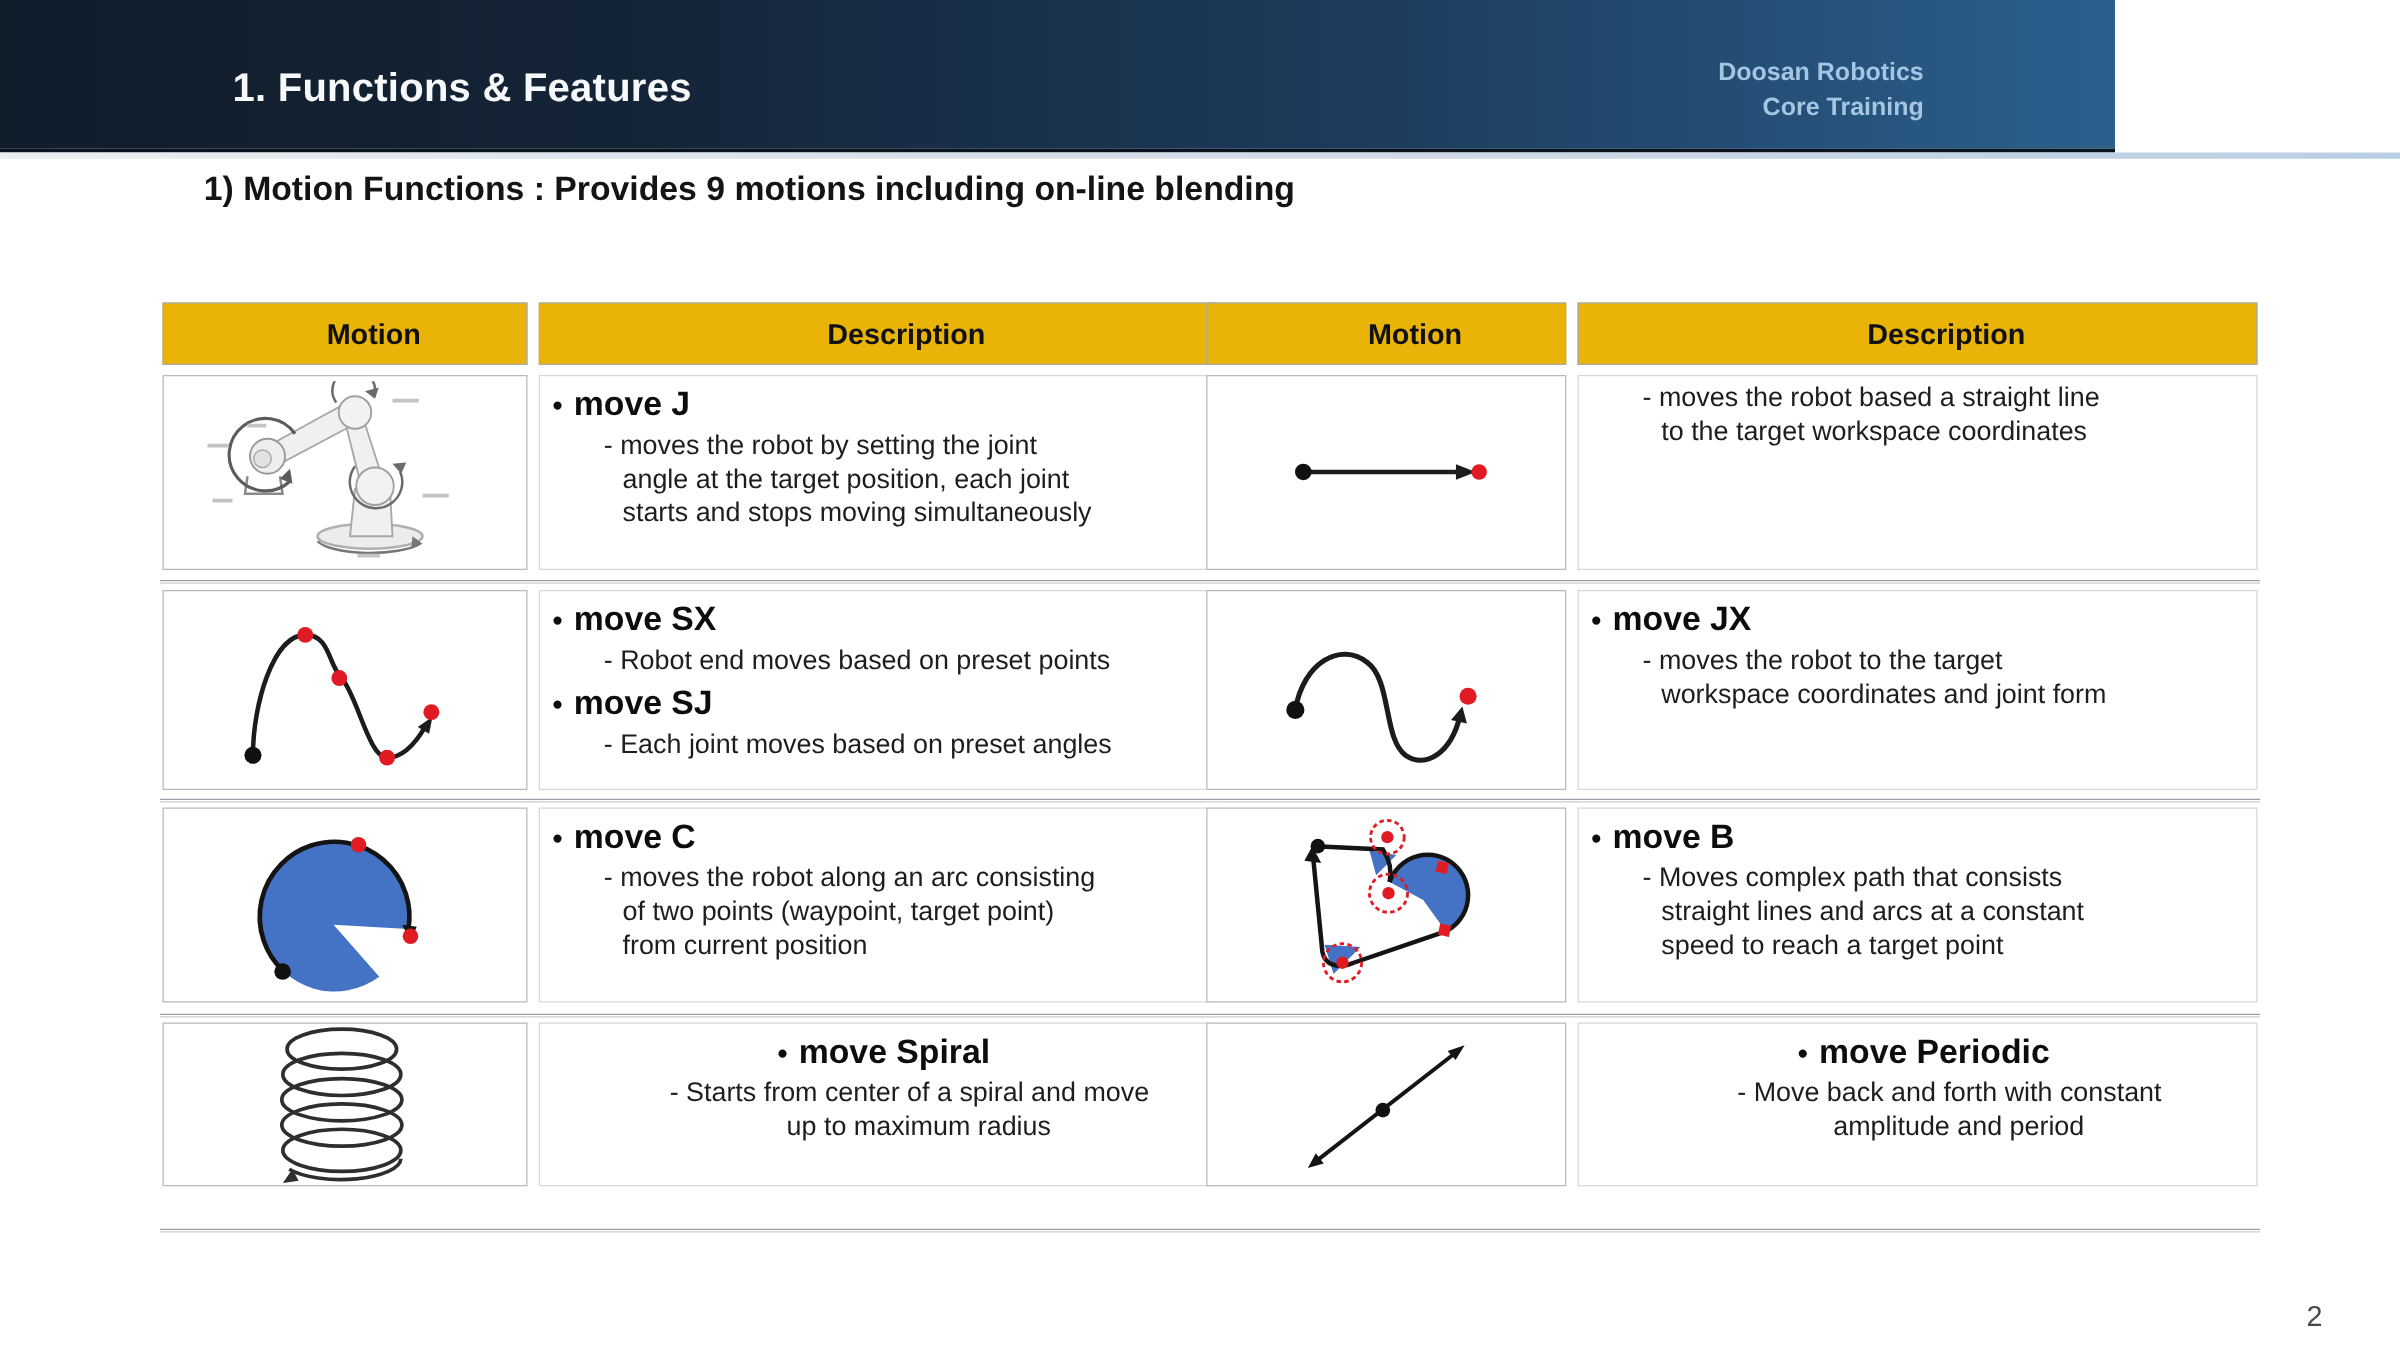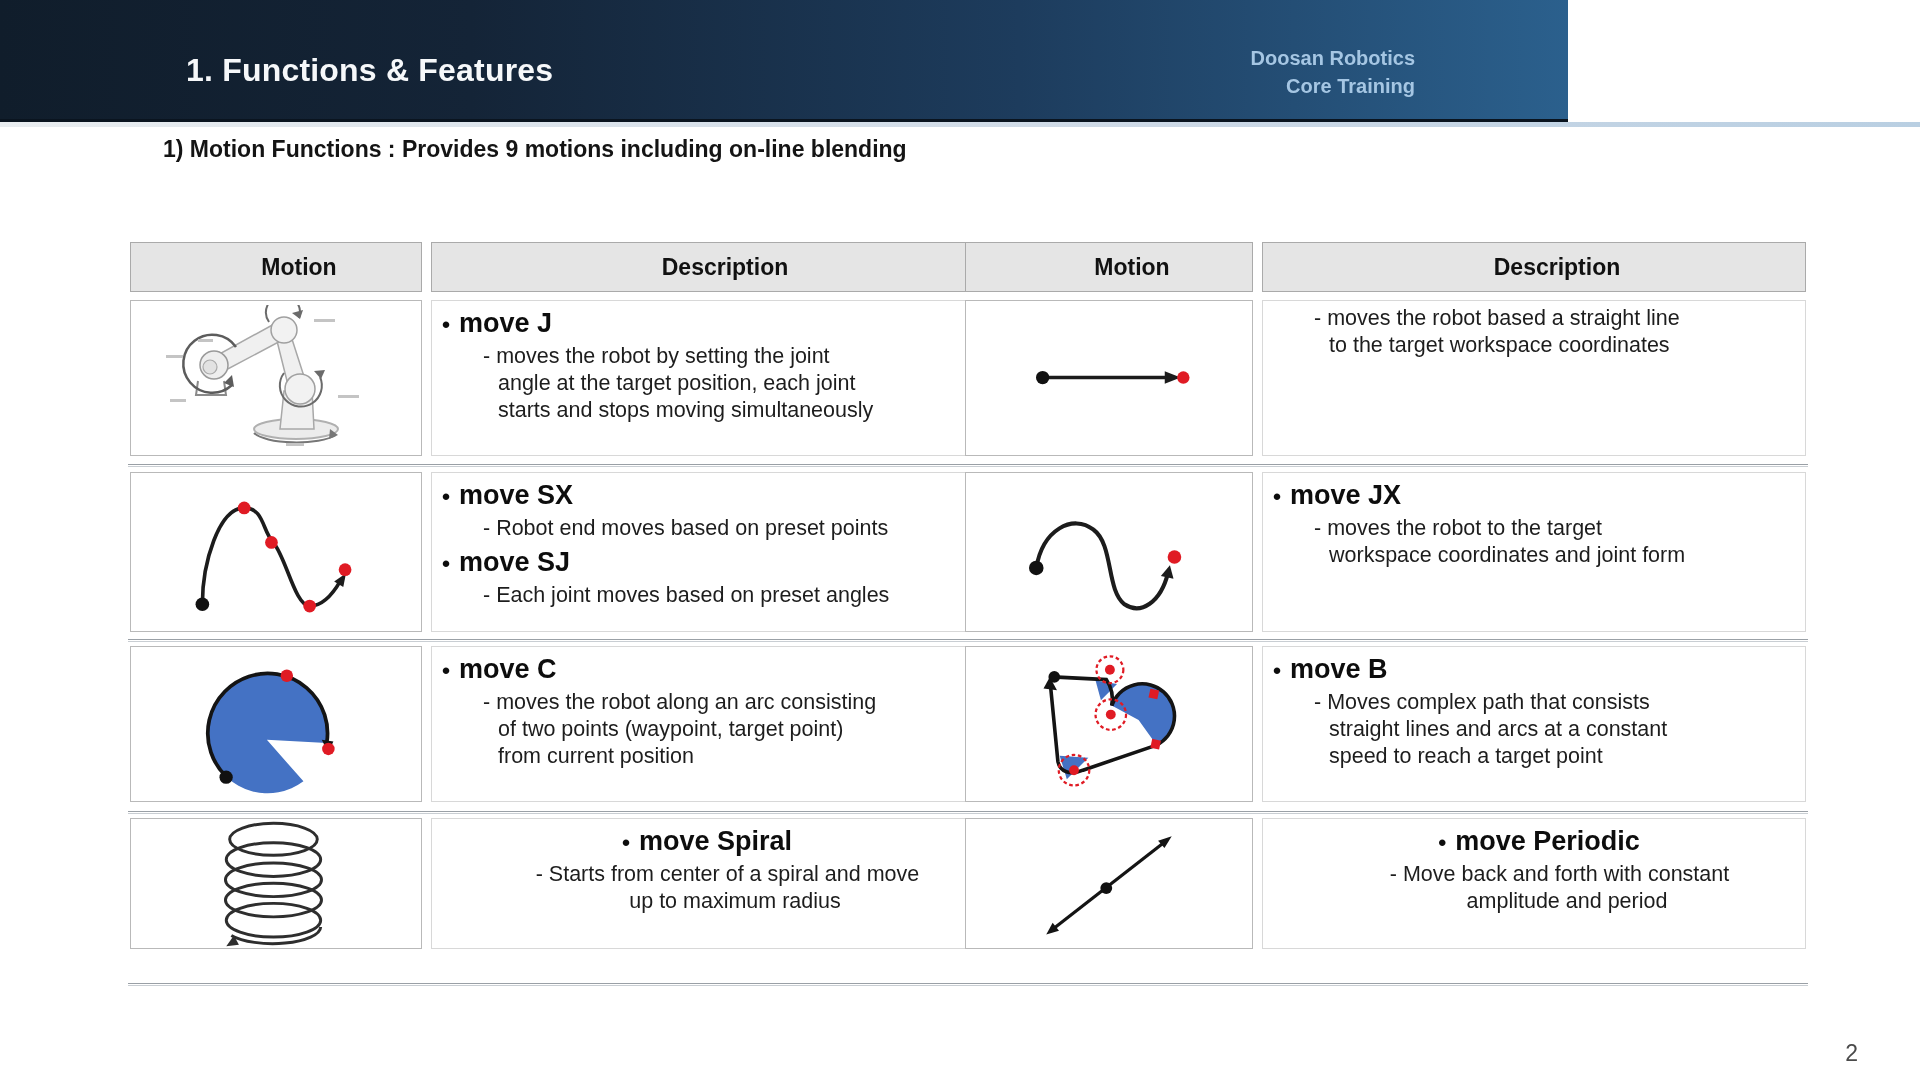--- a/index.html
+++ b/index.html
@@ -2,37 +2,37 @@
 <html><head>
 <meta charset="utf-8">
 <style>
   html,body{margin:0;padding:0;background:#ffffff;}
   .slide{
     position:relative;width:1920px;height:1080px;background:#ffffff;overflow:hidden;
     font-family:"Liberation Sans","DejaVu Sans",sans-serif;color:#1a1a1a;
   }
   
   .hdr{
-    position:absolute;left:0;top:0;width:1568px;height:119px;
+    position:absolute;left:0;top:0;width:1692px;height:119px;
     background:linear-gradient(to right,#101d2b 0%,#142437 30%,#1d3c5d 65%,#2b608d 100%);
     border-bottom:3px solid #0a141f;
   }
   .hdr-strip{position:absolute;left:0;top:122px;width:1920px;height:5px;
     background:linear-gradient(to right,#e9edf0 0%,#cdd9e6 60%,#b9cfe2 100%);}
   .hdr-title{position:absolute;left:186px;top:52px;font-size:32px;font-weight:bold;color:#f6f8fa;letter-spacing:0.2px;}
   .brand{position:absolute;right:153px;top:44px;text-align:right;color:#a5c6e3;font-weight:bold;font-size:20px;line-height:28px;}
   
-  .subtitle{position:absolute;left:163px;top:136px;font-size:23px;font-weight:bold;color:#141414;}
+  .subtitle{position:absolute;left:163px;top:136px;font-size:27px;font-weight:bold;color:#141414;}
   
   .c1{left:130px;width:292px;}
   .c2{left:431px;width:542px;}
   .c3{left:965px;width:288px;}
   .c4{left:1262px;width:544px;}
   .th{
-    position:absolute;top:242px;height:50px;background:#e5e5e5;border:1px solid #aaaaaa;
+    position:absolute;top:242px;height:50px;background:#eab308;border:1px solid #aaaaaa;
     display:flex;align-items:center;justify-content:center;
     font-size:23px;font-weight:bold;color:#111;box-sizing:border-box;padding-left:46px;
   }
   .m-cell{
     position:absolute;background:#ffffff;border:1px solid #b9b9b9;box-sizing:border-box;
     display:flex;align-items:center;justify-content:center;
   }
   .d-cell{position:absolute;box-sizing:border-box;border:1px solid #d8d8d8;padding:4px 0 0 10px;}
   .r1{top:300px;height:156px;}
   .r2{top:472px;height:160px;}

